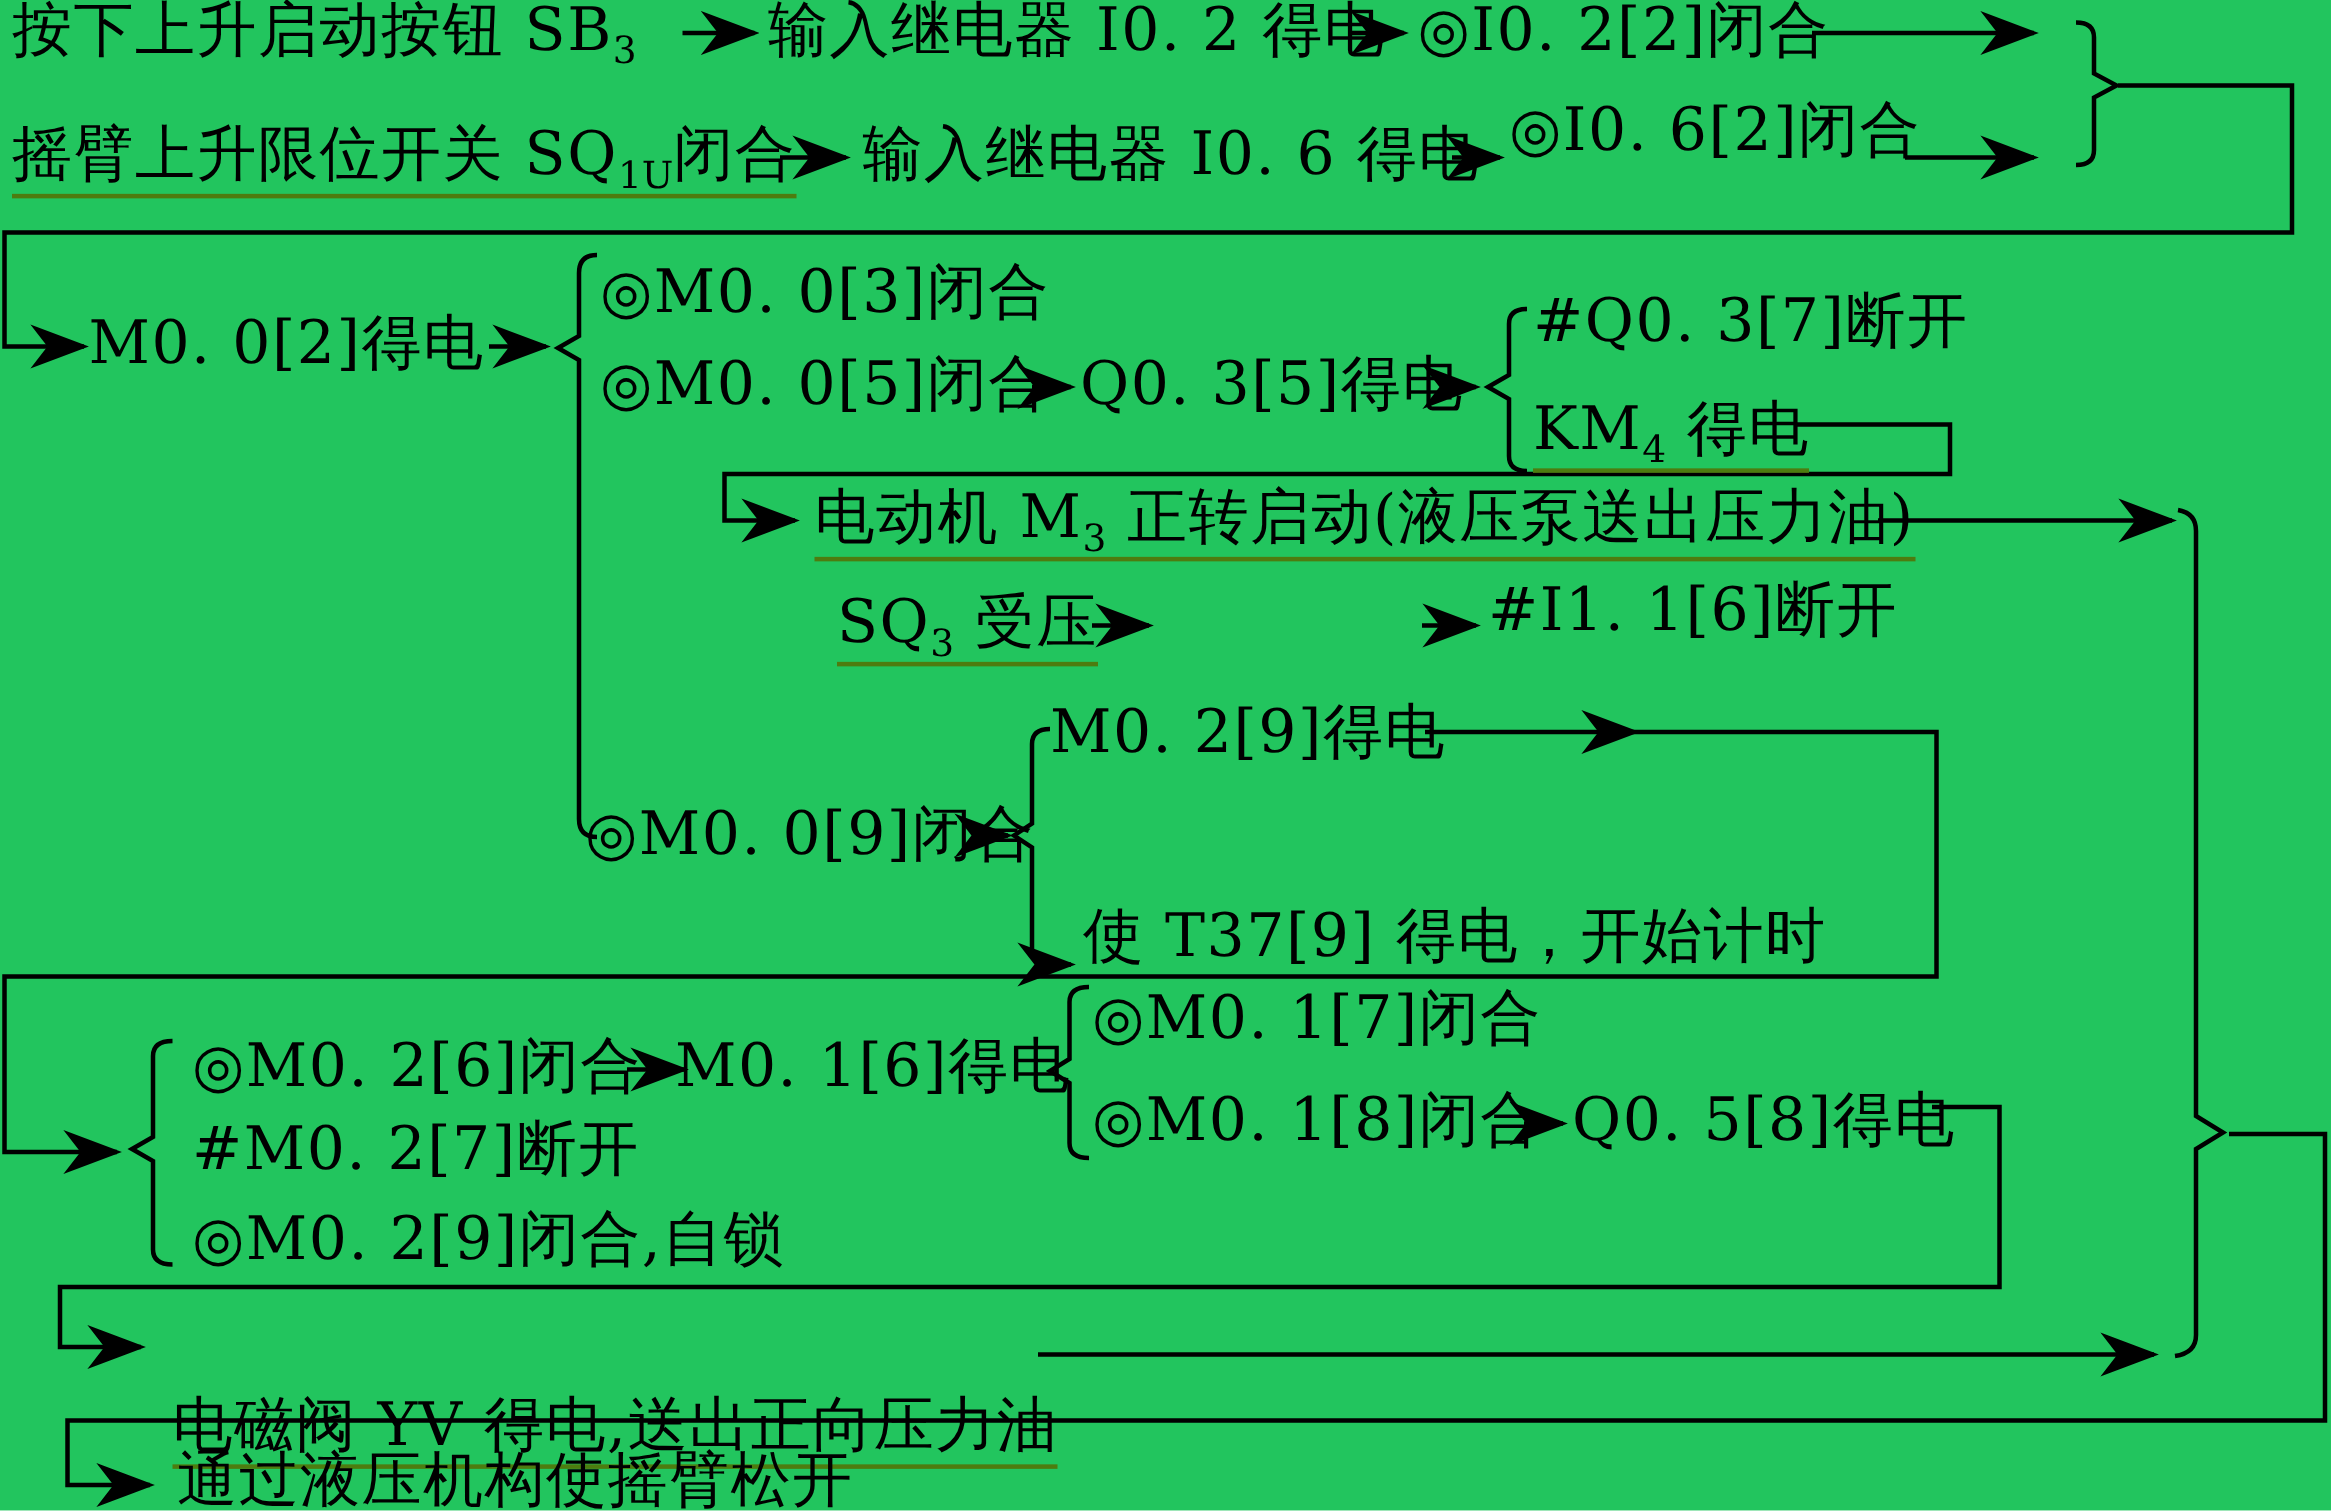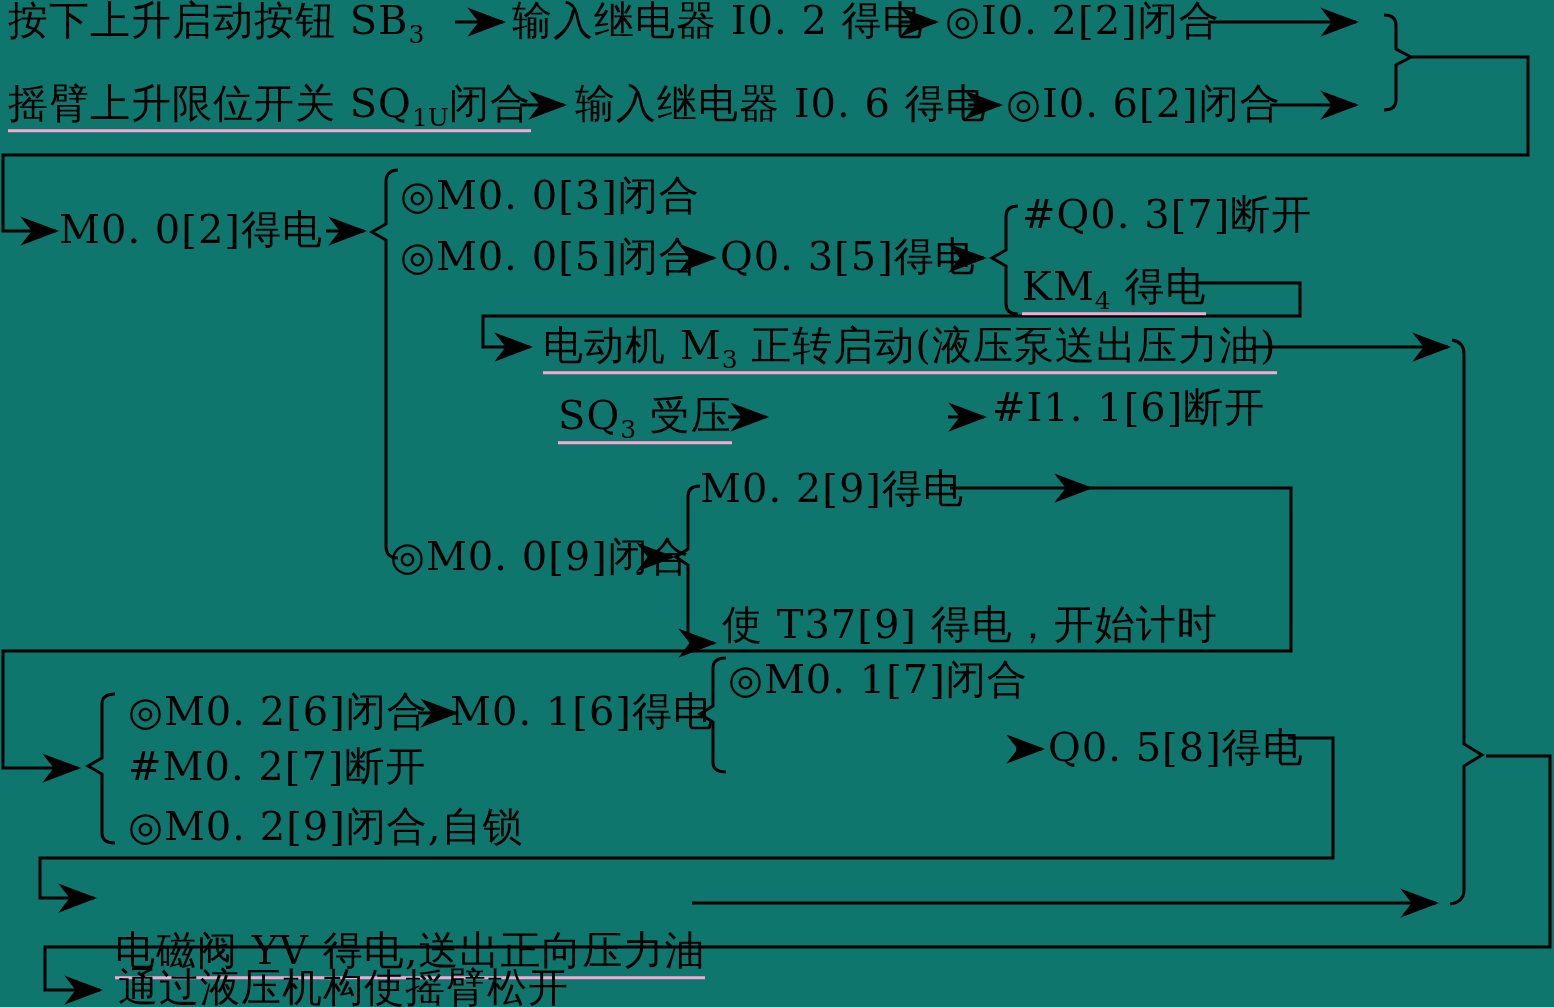--- a/index.html
+++ b/index.html
@@ -1,23 +1,23 @@
 <!DOCTYPE html>
 <html><head>
 <meta charset="utf-8">
 <style>
   html,body{margin:0;padding:0;background:#ffffff;}
-  .stage{position:relative;width:1554px;height:1007px;background:#0f766e;overflow:hidden;
+  .stage{position:relative;width:1554px;height:1007px;background:#22c55e;overflow:hidden;
          font-family:"DejaVu Serif","Liberation Serif",serif;}
   svg.lines{position:absolute;left:0;top:0;width:1554px;height:1007px;}
   svg.lines path{stroke:#000;stroke-width:3;fill:none;}
   .t{position:absolute;transform:translateY(-54%);font-size:40px;color:#000;
      white-space:nowrap;line-height:1.1;letter-spacing:1px;}
   .t sub{font-size:25px;line-height:0;letter-spacing:0;}
-  .u{border-bottom:3px solid #f9a8d4;padding-bottom:3px;}
+  .u{border-bottom:3px solid #4d7c0f;padding-bottom:3px;}
 </style>
 </head>
 <body>
 
 <div class="stage">
 
   <svg class="lines" xmlns="http://www.w3.org/2000/svg">
     <defs>
       <marker id="ah" viewBox="0 0 12 10" refX="11" refY="5" markerWidth="13" markerHeight="11" orient="auto">
         <path d="M0,0.5 L12,5 L0,9.5 L3.5,5 z" style="fill:#000;stroke:none"></path>
@@ -62,41 +62,42 @@
     <path d="M1288,738 L1333,738 L1333,858 L40,858 L40,898 L94,898" marker-end="url(#ah)"></path>
     <path d="M692,903 L1436,903" marker-end="url(#ah)"></path>
   </svg>
 
   <div class="t" style="left:8px;top:22px"><span>按下上升启动按钮 SB</span><sub>3</sub></div>
   <div class="t" style="left:512px;top:22px">输入继电器 I0. 2 得电</div>
   <div class="t" style="left:945px;top:22px">◎I0. 2[2]闭合</div>
 
   <div class="t" style="left:8px;top:105px"><span class="u"><span>摇臂上升限位开关 SQ</span><sub>1U</sub><span>闭合</span></span></div>
   <div class="t" style="left:575px;top:105px">输入继电器 I0. 6 得电</div>
-  <div class="t" style="left:1006px;top:105px">◎I0. 6[2]闭合</div>
+  <div class="t" style="left:1006px;top:89px">◎I0. 6[2]闭合</div>
 
   <div class="t" style="left:59px;top:231px">M0. 0[2]得电</div>
   <div class="t" style="left:400px;top:197px">◎M0. 0[3]闭合</div>
   <div class="t" style="left:400px;top:258px">◎M0. 0[5]闭合</div>
   <div class="t" style="left:720px;top:258px">Q0. 3[5]得电</div>
   <div class="t" style="left:1022px;top:216px">#Q0. 3[7]断开</div>
   <div class="t" style="left:1022px;top:288px"><span class="u"><span>KM</span><sub>4</sub><span> 得电</span></span></div>
 
   <div class="t" style="left:543px;top:347px"><span class="u"><span>电动机 M</span><sub>3</sub><span> 正转启动(液压泵送出压力油)</span></span></div>
 
   <div class="t" style="left:558px;top:417px"><span class="u"><span>SQ</span><sub>3</sub><span> 受压</span></span></div>
   <div class="t" style="left:992px;top:409px">#I1. 1[6]断开</div>
 
   <div class="t" style="left:700px;top:490px">M0. 2[9]得电</div>
   <div class="t" style="left:390px;top:558px">◎M0. 0[9]闭合</div>
   <div class="t" style="left:722px;top:626px">使 T37[9] 得电，开始计时</div>
 
   <div class="t" style="left:128px;top:713px">◎M0. 2[6]闭合</div>
   <div class="t" style="left:450px;top:713px">M0. 1[6]得电</div>
   <div class="t" style="left:728px;top:681px">◎M0. 1[7]闭合</div>
+  <div class="t" style="left:728px;top:749px">◎M0. 1[8]闭合</div>
   <div class="t" style="left:1048px;top:749px">Q0. 5[8]得电</div>
   <div class="t" style="left:128px;top:768px">#M0. 2[7]断开</div>
   <div class="t" style="left:128px;top:828px">◎M0. 2[9]闭合,自锁</div>
 
   <div class="t" style="left:115px;top:952px"><span class="u">电磁阀 YV 得电,送出正向压力油</span></div>
   <div class="t" style="left:118px;top:989px">通过液压机构使摇臂松开</div>
 
 </div>
 
 </body></html>

